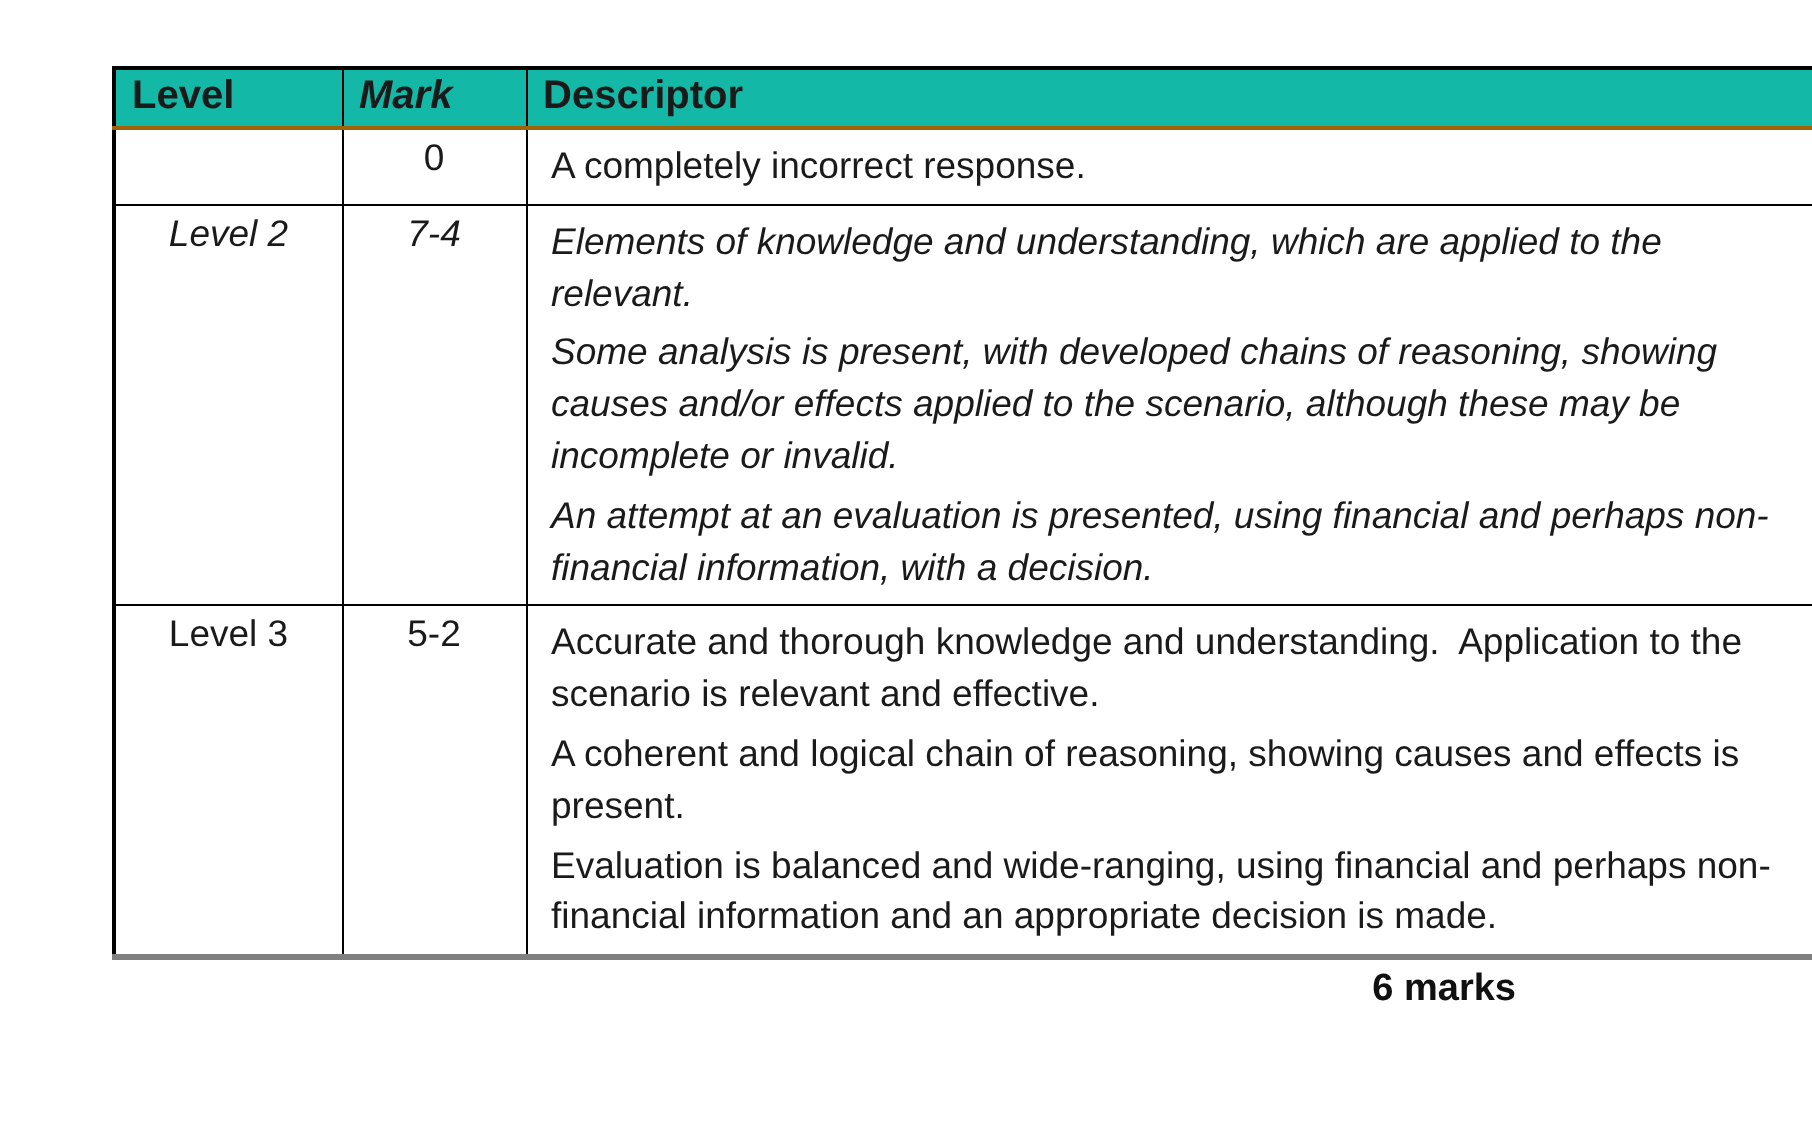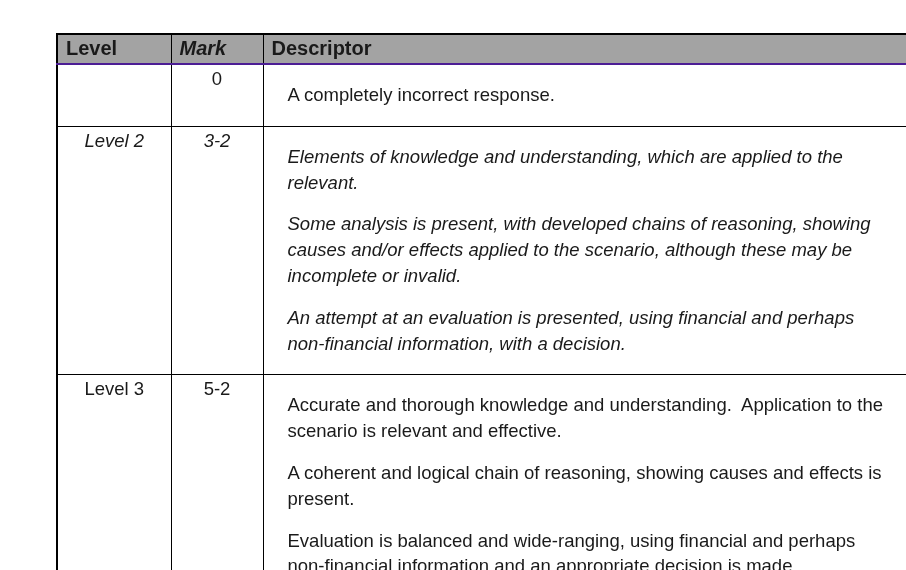--- a/index.html
+++ b/index.html
@@ -27,40 +27,40 @@
   }
   .col-level { width: 114px; }
   .col-mark  { width: 92px; font-style: italic;  }
   .col-desc  { width: 652px; }
   th, td {
     border: 1px solid #000000;
     vertical-align: top;
     box-sizing: border-box;
   }
   thead th {
-    background: #a3a3a3;
+    background: #14b8a6;
     font-size: 20px;
     font-weight: bold;
     text-align: left;
     padding: 2px 8px 3px 8px;
     height: 29px;
-    border-bottom: 2px solid #4c1d95;
+    border-bottom: 2px solid #a16207;
   }
   td {
     font-size: 18.5px;
     line-height: 25.8px;
     padding: 1px 8px 2px 8px;
   }
   td.cell-center {
     text-align: center;
     padding-left: 4px;
     padding-right: 4px;
   }
   td .para {
-    margin: 16px;
+    margin: 4px;
     white-space: pre-wrap;
   }
   tr.row-zero   { height: 28px;  }
   tr.row-level1 { height: 103px; }
   tr.row-level2 { height: 177px; font-style: italic; }
   tr.row-level3 { height: 175px; }
   .marks-footer {
     width: 800px;
     box-sizing: border-box;
     text-align: right;
@@ -90,21 +90,21 @@
         <td class="cell-center"></td>
         <td class="cell-center">0</td>
         <td>
           <p class="para">A completely incorrect response.</p>
         </td>
       </tr>
 
 
       <tr class="row-level2">
         <td class="cell-center">Level 2</td>
-        <td class="cell-center">3-2</td>
+        <td class="cell-center">7-4</td>
         <td>
           <p class="para">Elements of knowledge and understanding, which are applied to the relevant.</p>
           <p class="para">Some analysis is present, with developed chains of reasoning, showing causes and/or effects applied to the scenario, although these may be incomplete or invalid.</p>
           <p class="para">An attempt at an evaluation is presented, using financial and perhaps non-financial information, with a decision.</p>
         </td>
       </tr>
 
       <tr class="row-level3">
         <td class="cell-center">Level 3</td>
         <td class="cell-center">5-2</td>

